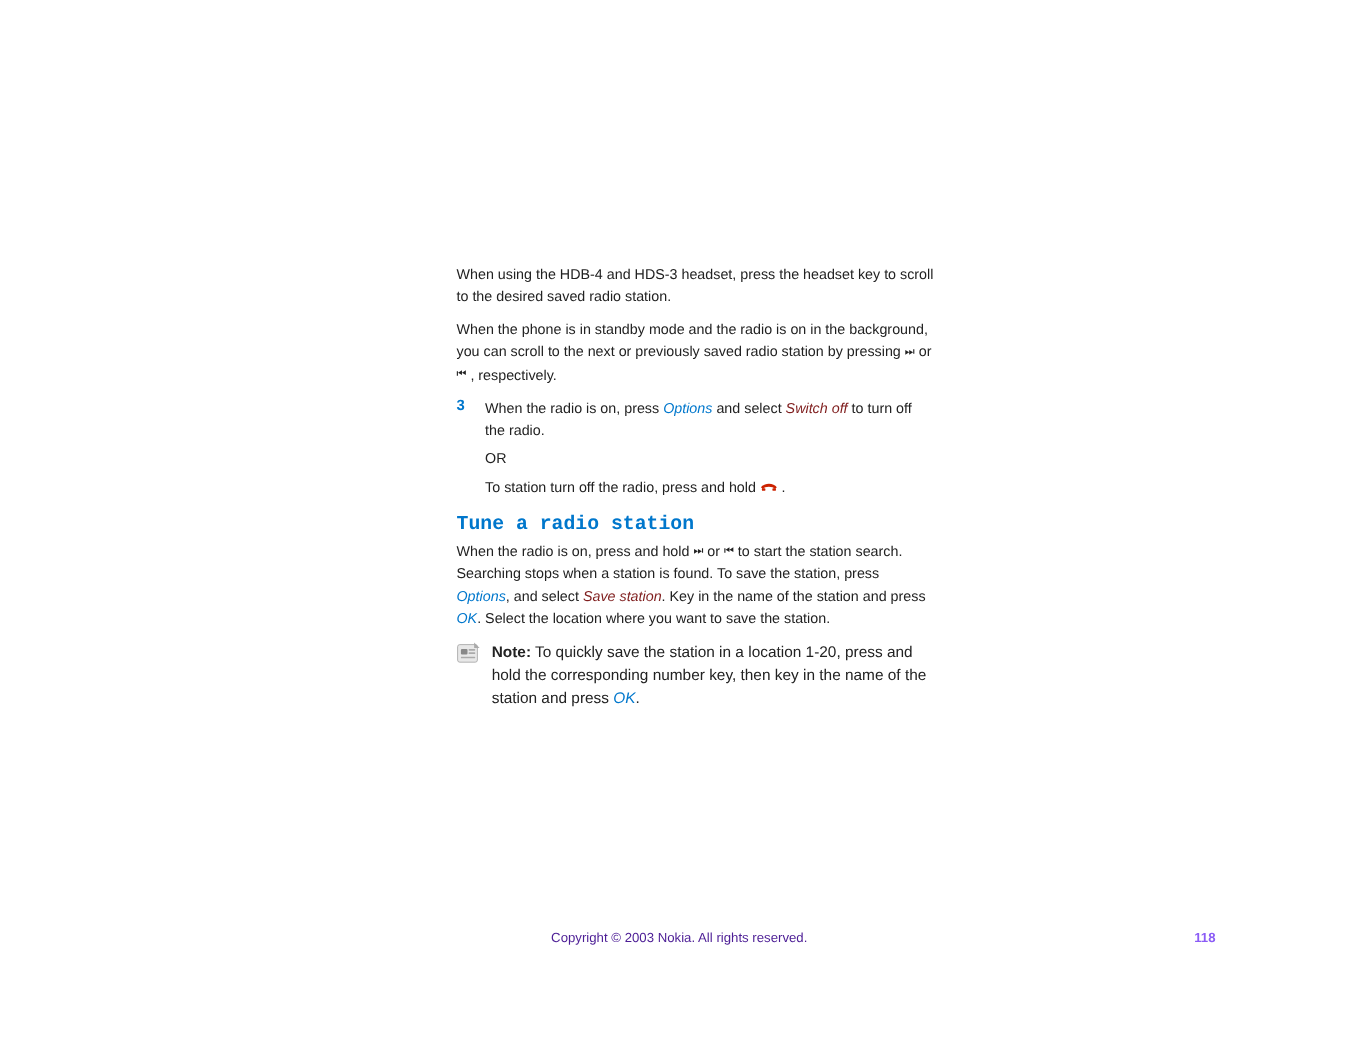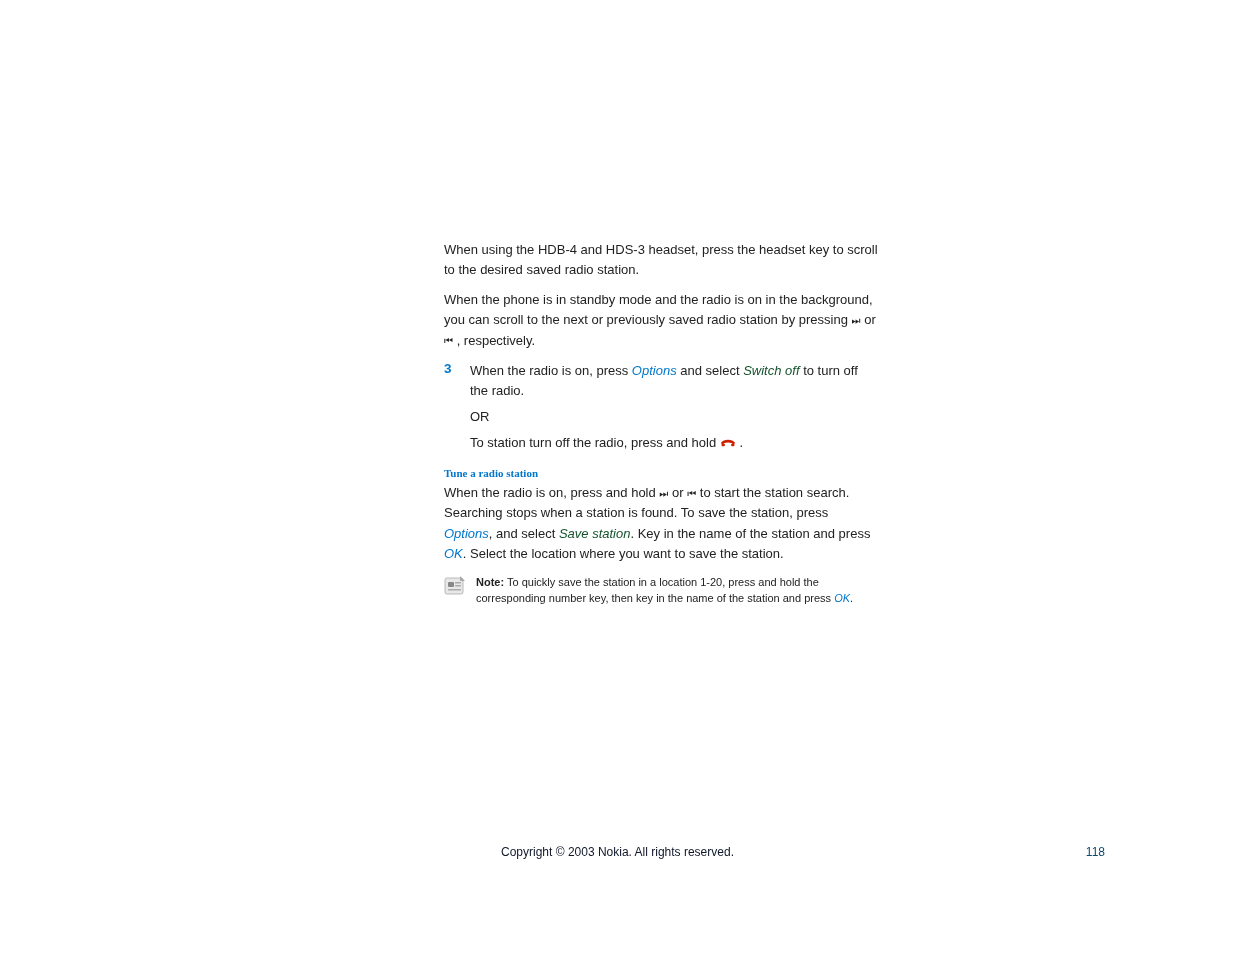--- a/index.html
+++ b/index.html
@@ -17,49 +17,48 @@
       color: #222222;
       position: relative;
       overflow: hidden;
     }
 
     .page-content {
       position: absolute;
       left: 415px;
       top: 240px;
       width: 435px;
-      margin-left: 29px;
     }
 
     .text-block {
       margin-bottom: 10px;
       line-height: 1.5;
     }
 
     .text-block p {
       margin-bottom: 8px;
       line-height: 1.55;
     }
 
     .blue-link {
       color: #0077cc;
       text-decoration: none;
       font-style: italic;
     }
 
     .italic-blue {
-      color: #14532d;
+      color: #7f1d1d;
       font-style: italic;
       text-decoration: none;
     }
 
     .section-heading {
       color: #0077cc;
-      font-family: Liberation Serif, serif;
-      font-size: 11px;
+      font-family: Liberation Mono, monospace;
+      font-size: 18px;
       font-weight: bold;
       margin-bottom: 4px;
       margin-top: 14px;
     }
 
     .numbered-item {
       display: flex;
       gap: 12px;
       margin-bottom: 8px;
     }
@@ -92,21 +91,21 @@
 
     .note-icon {
       width: 22px;
       height: 22px;
       flex-shrink: 0;
       margin-top: 1px;
     }
 
     .note-text {
       font-family: Arial, Helvetica, sans-serif;
-      font-size: 11px;
+      font-size: 14px;
       line-height: 1.5;
       color: #222;
     }
 
     .note-text strong {
       font-weight: bold;
     }
 
     .body-text {
       font-family: Arial, Helvetica, sans-serif;
@@ -132,32 +131,32 @@
       left: 0;
       right: 0;
       display: flex;
       justify-content: center;
       align-items: center;
     }
 
     .footer-text {
       font-family: Arial, Helvetica, sans-serif;
       font-size: 12px;
-      color: #0f172a;
+      color: #4c1d95;
       text-align: center;
     }
 
     .page-number {
       position: absolute;
       right: 130px;
       bottom: 95px;
       font-family: Arial, Helvetica, sans-serif;
       font-size: 12px;
-      color: #0c4a6e;
-      font-weight: normal;
+      color: #8b5cf6;
+      font-weight: bold;
     }
 
     
     .icon-ff {
       display: inline-block;
       font-size: 10px;
       vertical-align: middle;
       color: #222;
     }
 

